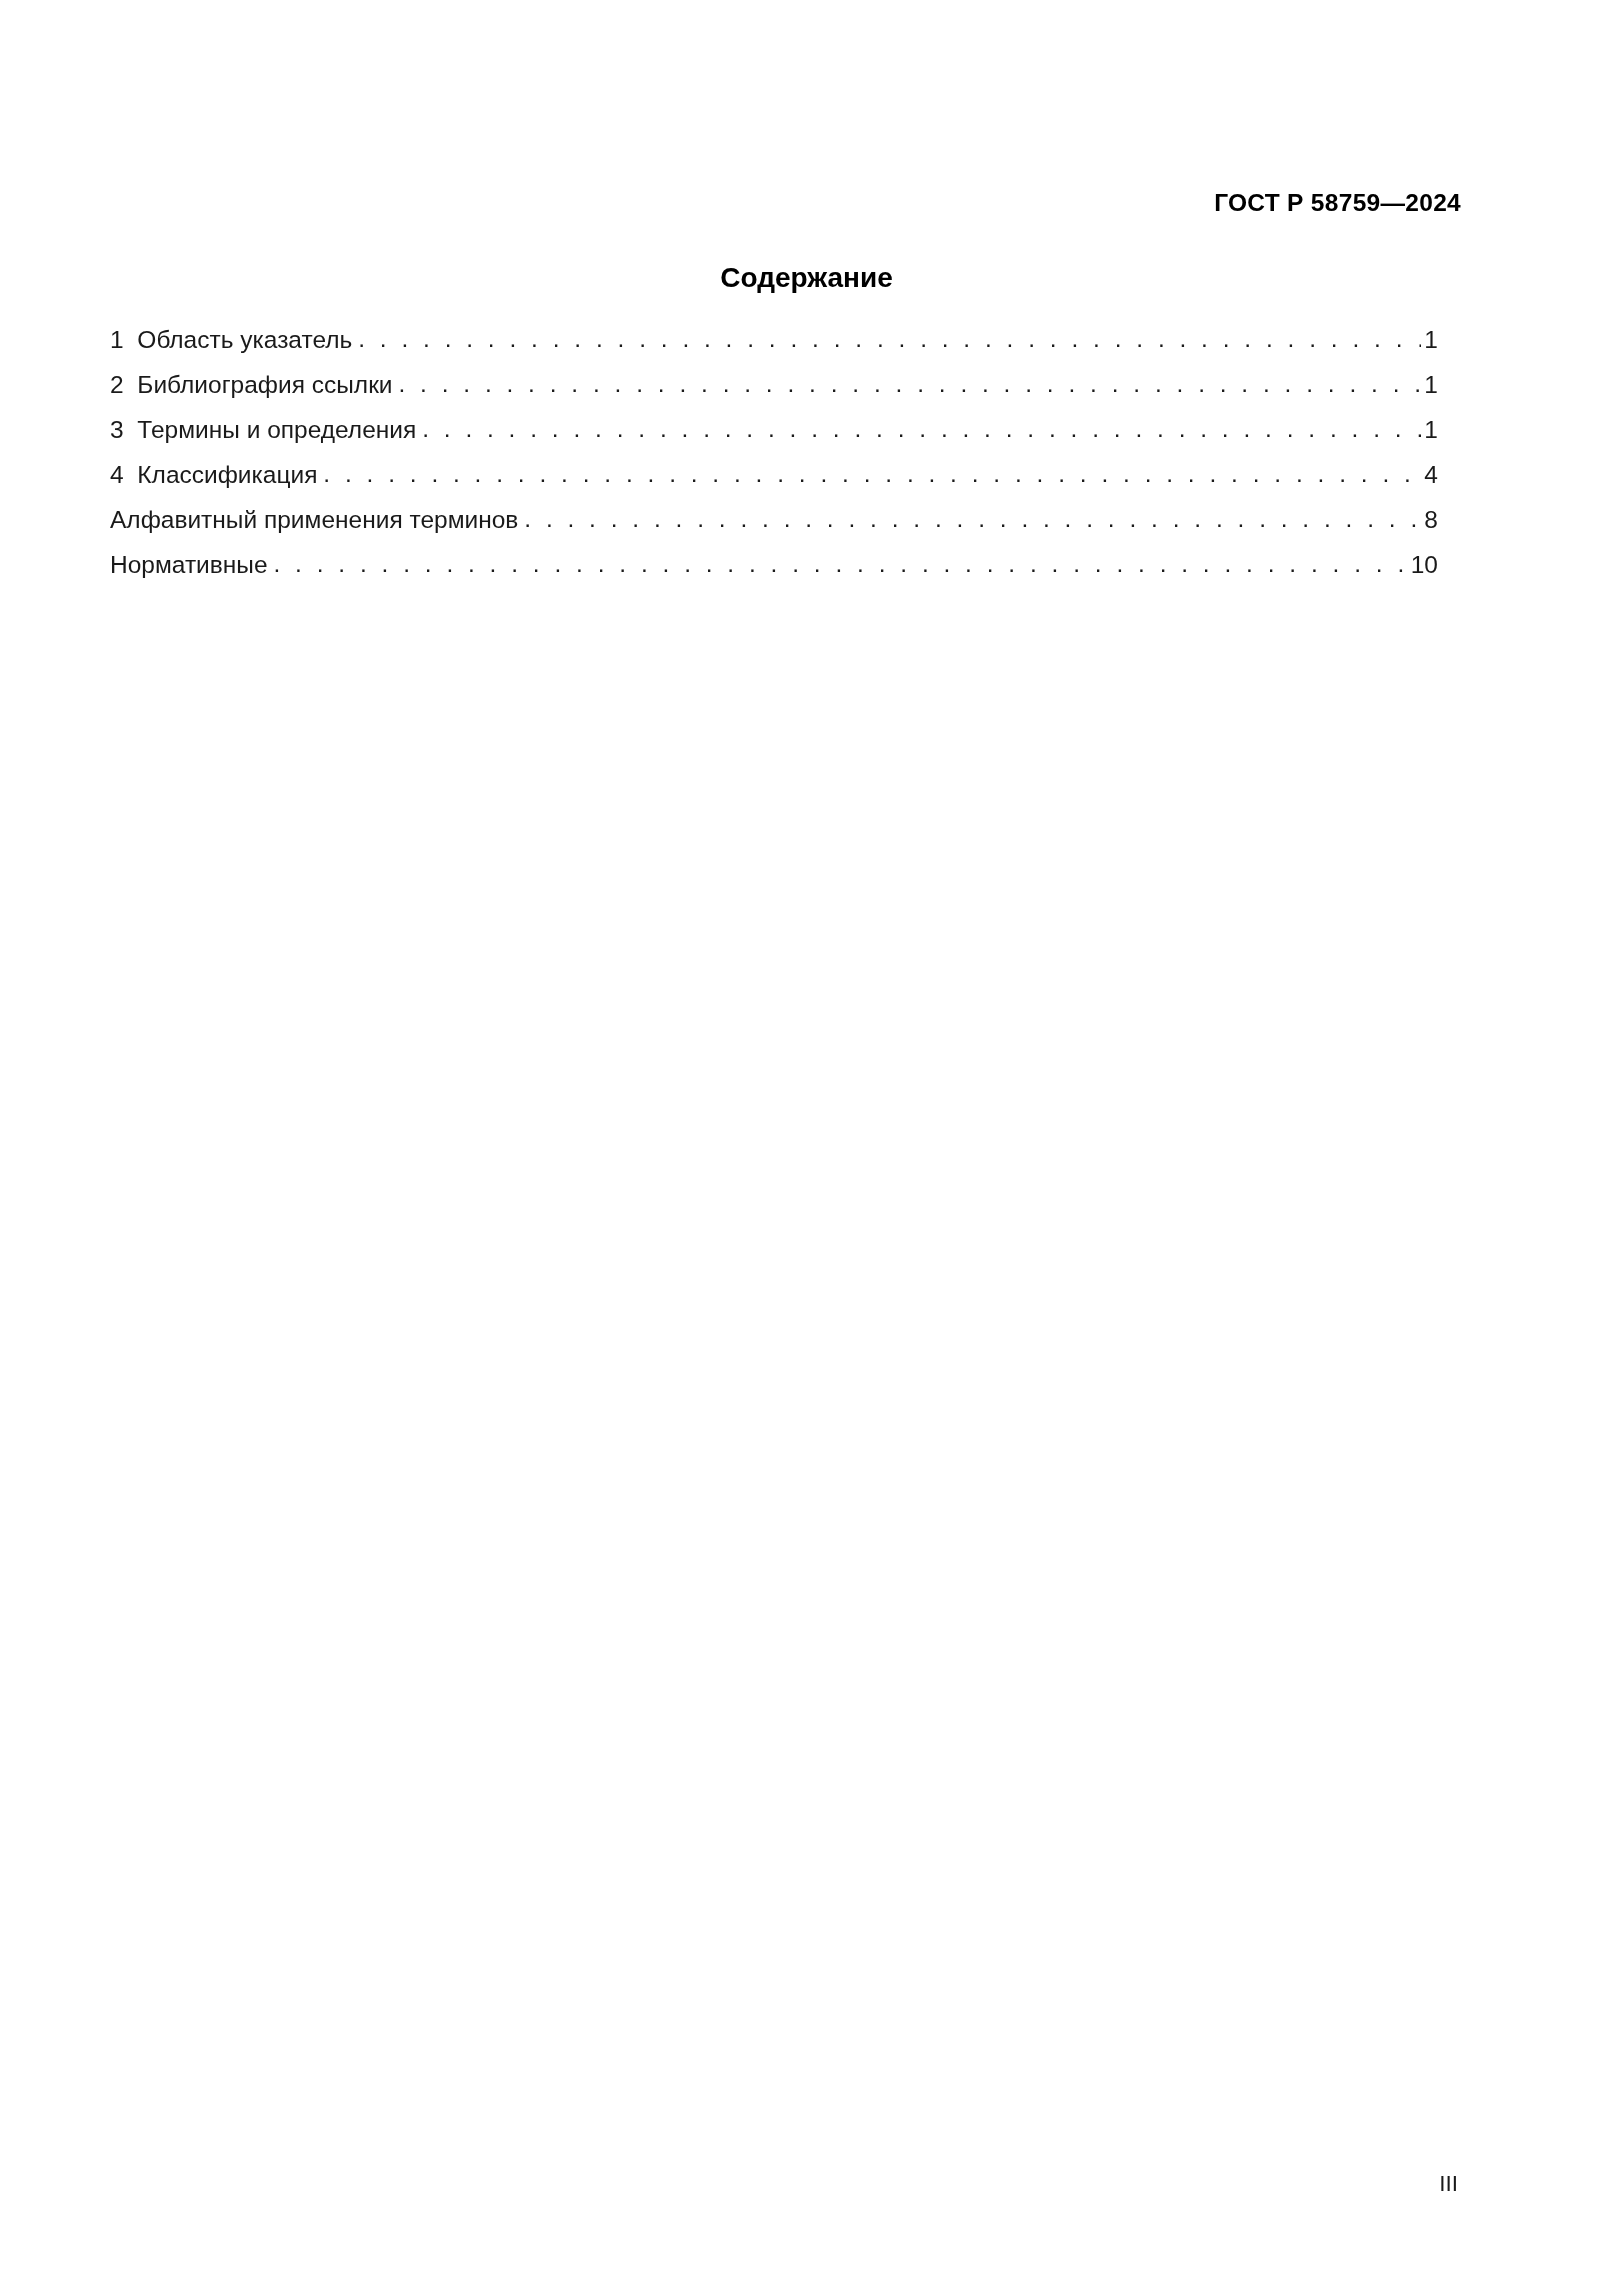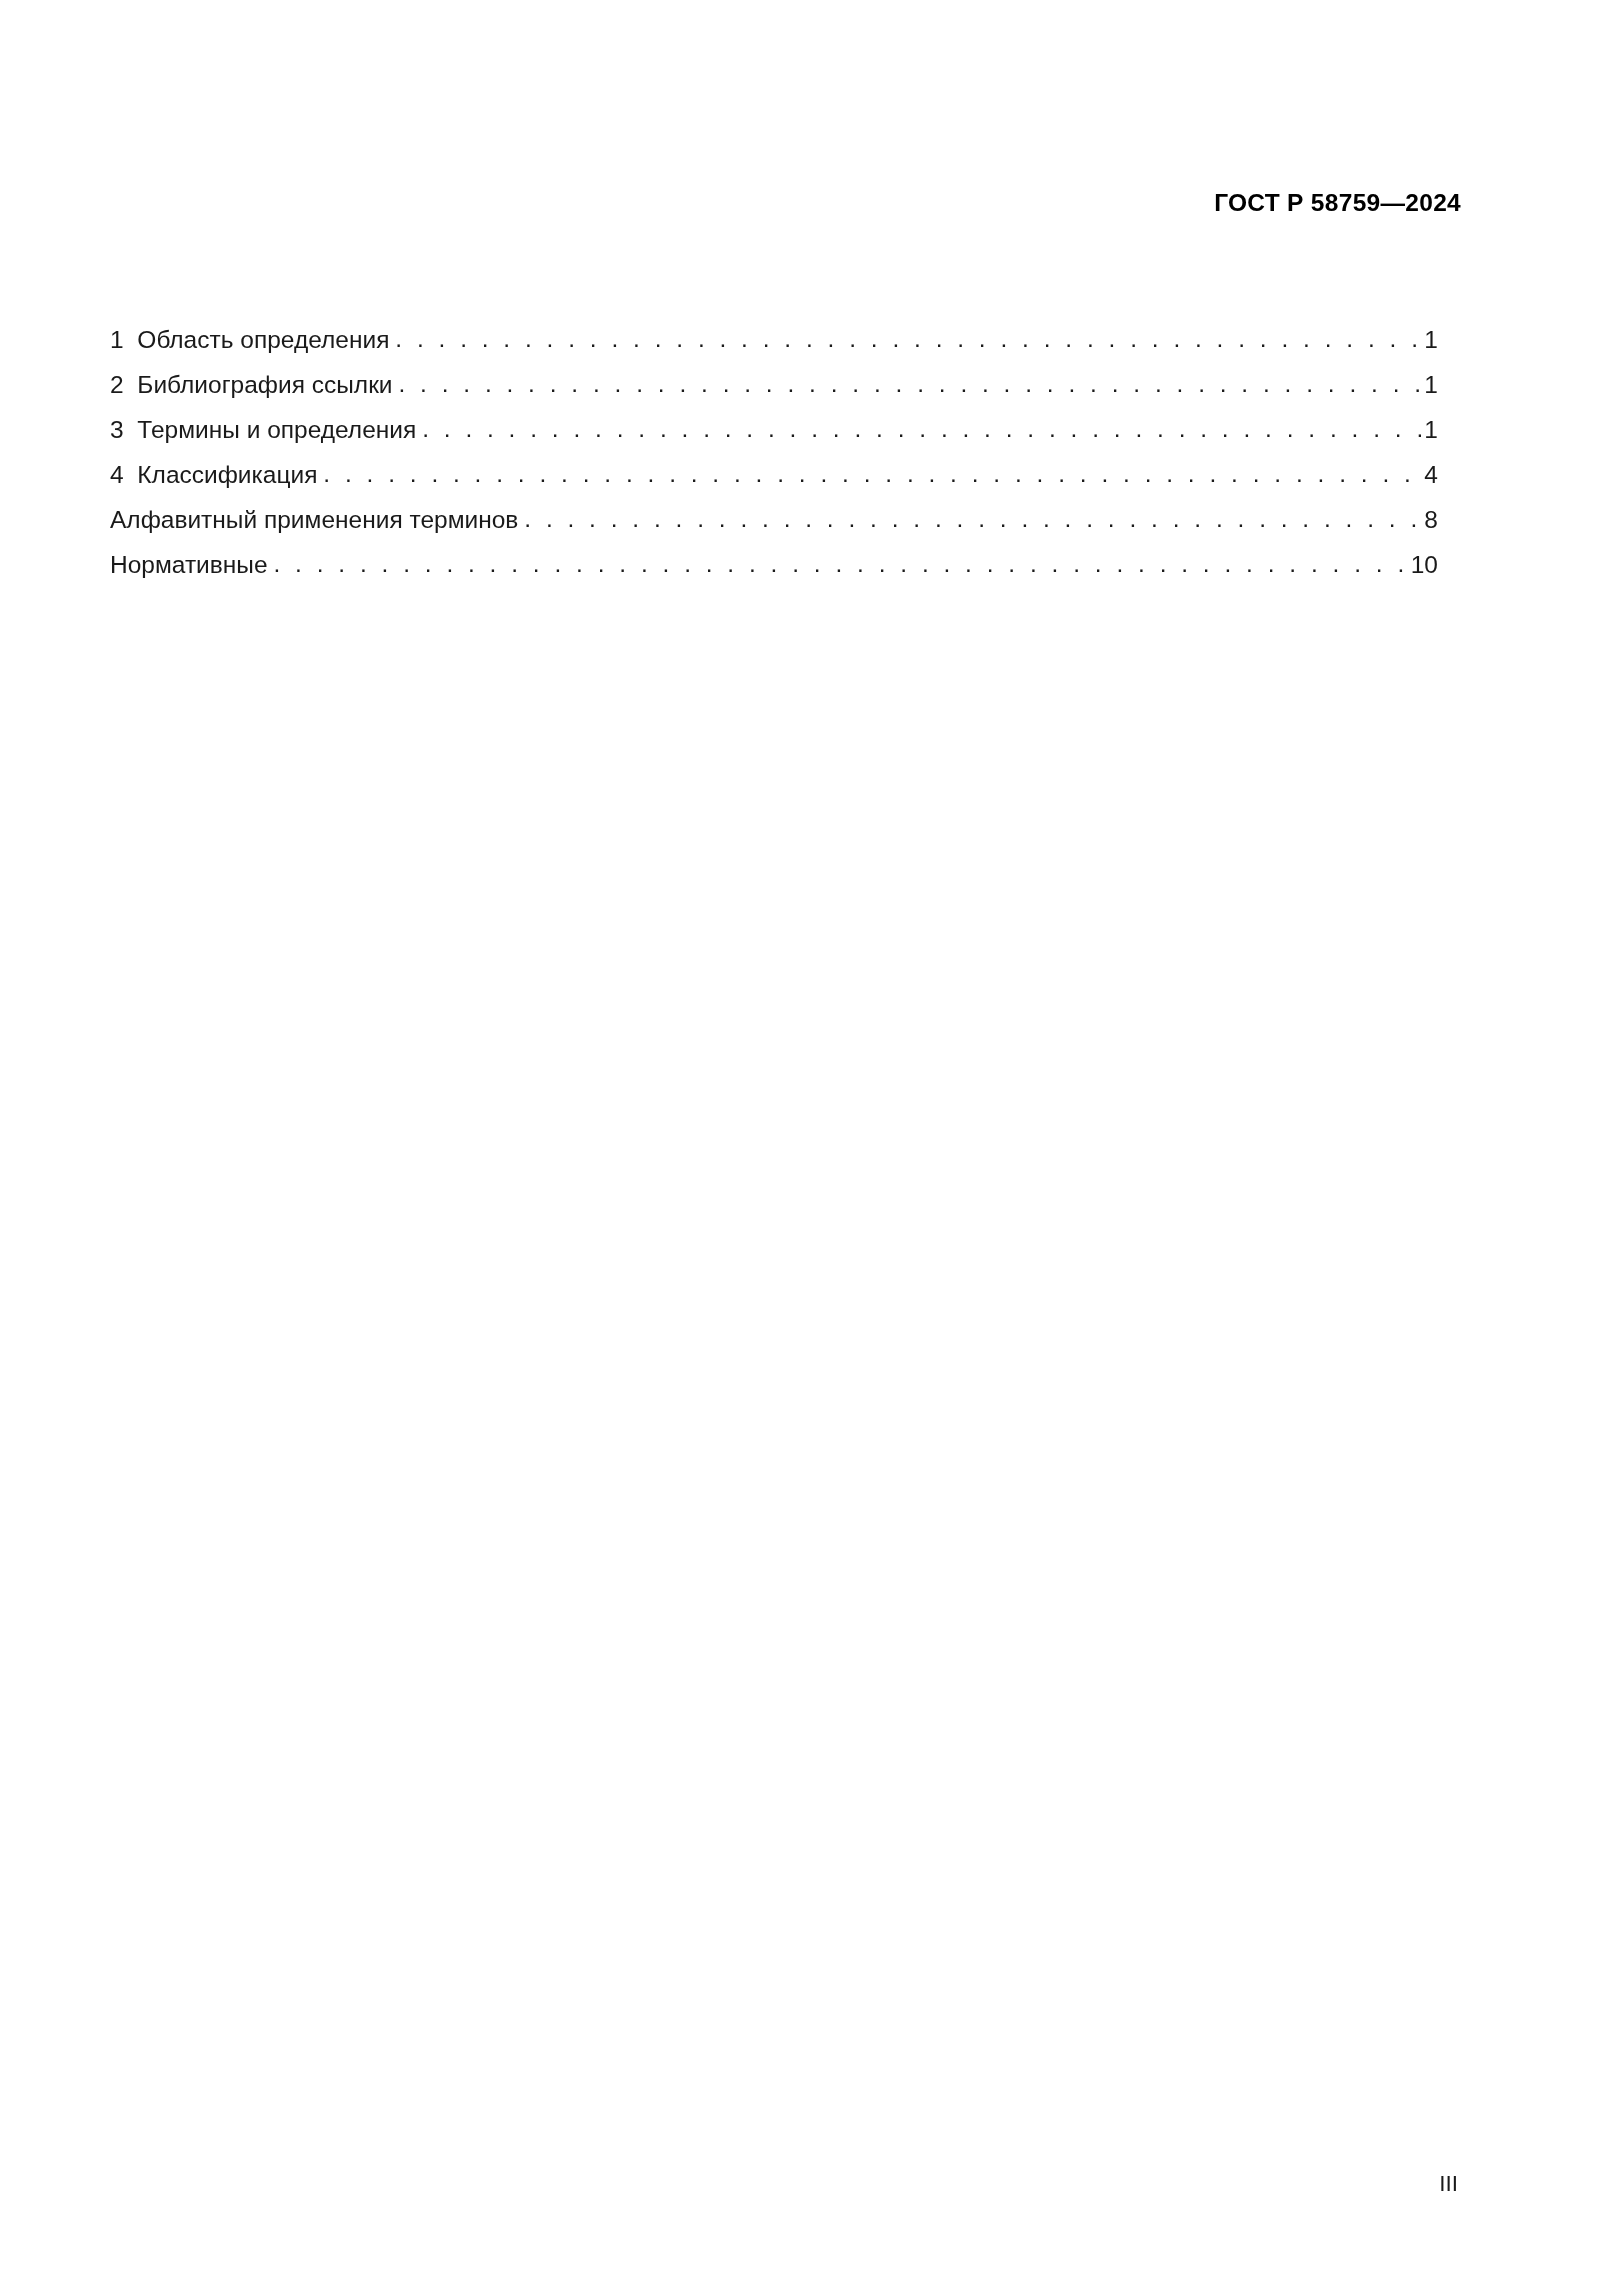--- a/index.html
+++ b/index.html
@@ -82,26 +82,27 @@
     color: #1a1a1a;
   }
 </style>
 </head>
 <body>
 
 <div class="page">
 
   <div class="doc-header">ГОСТ Р 58759—2024</div>
 
+  <div class="toc-title">Содержание</div>
 
   <div class="toc-list">
 
     <div class="toc-row">
       <span class="toc-num">1</span>
-      <span class="toc-label">Область определения</span>
+      <span class="toc-label">Область указатель</span>
       <span class="toc-dots">. . . . . . . . . . . . . . . . . . . . . . . . . . . . . . . . . . . . . . . . . . . . . . . . . . . . . . . . . . . . . . . . . . . . . . . . . . . . . . . . . . . . . . . . . . . . . . . . . . . . . . . . . . . . . . . . . . . . . . . . . . . . . . . . . . . . . . . . . . . . . . . . . . . . . . . . . . . . . . . . . . . .</span>
       <span class="toc-page">1</span>
     </div>
 
     <div class="toc-row">
       <span class="toc-num">2</span>
       <span class="toc-label">Библиография ссылки</span>
       <span class="toc-dots">. . . . . . . . . . . . . . . . . . . . . . . . . . . . . . . . . . . . . . . . . . . . . . . . . . . . . . . . . . . . . . . . . . . . . . . . . . . . . . . . . . . . . . . . . . . . . . . . . . . . . . . . . . . . . . . . . . . . . . . . . . . . . . . . . . . . . . . . . . . . . . . . . . . . . . . . . . . . . . . . . . . .</span>
       <span class="toc-page">1</span>
     </div>

